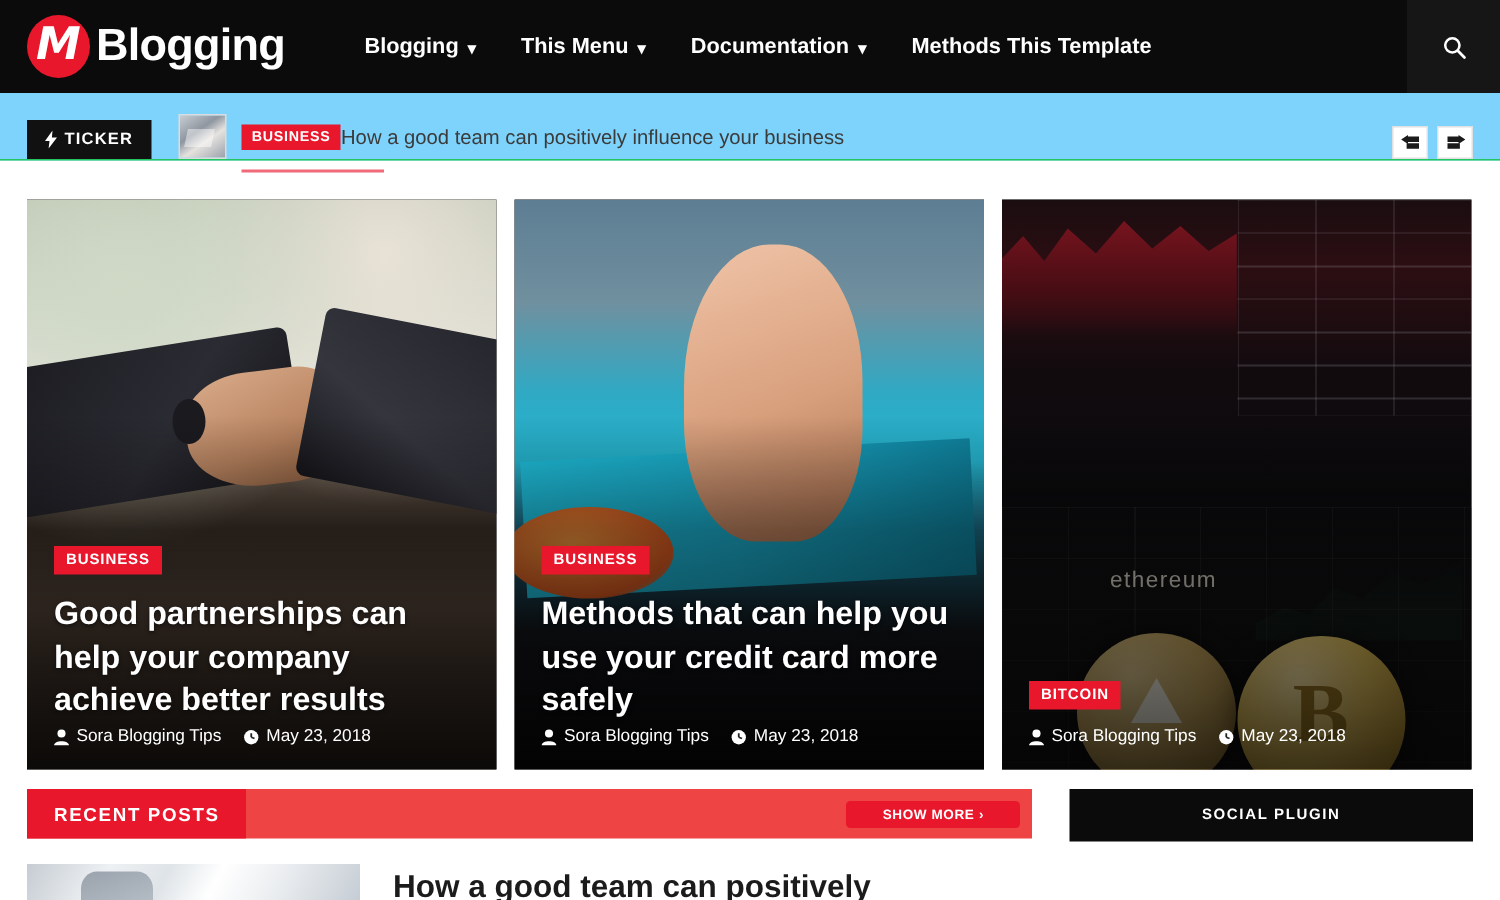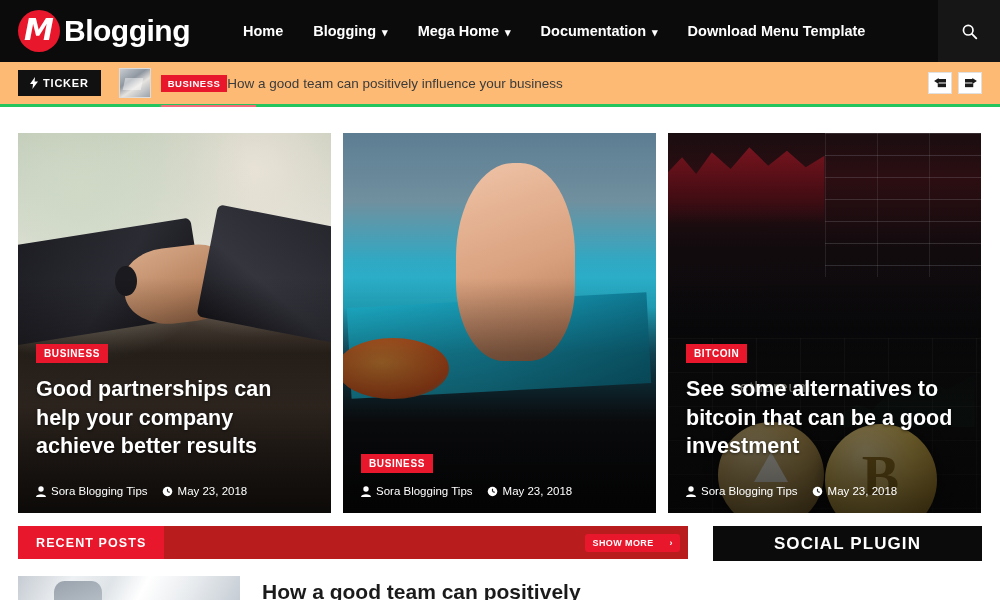--- a/index.html
+++ b/index.html
@@ -71,24 +71,24 @@
     right: 0; top: 0;
     width: 62px; height: 62px;
     background: #161616;
     display: flex; align-items: center; justify-content: center;
     cursor: pointer;
   }
 
   
   .ticker {
     height: 45px;
-    background: #fdba74;
-    border-bottom: 3px solid #22c55e;
+    background: #7dd3fc;
+    border-bottom: 1px solid #22c55e;
     display: flex;
-    align-items: center;
+    align-items: flex-end;
     position: relative;
   }
   .ticker-label {
     margin-left: 18px;
     background: #111111;
     color: #ffffff;
     font-size: 11px;
     font-weight: 700;
     letter-spacing: 0.8px;
     height: 26px;
@@ -184,21 +184,21 @@
     letter-spacing: 0.6px;
     padding: 4px 8px;
     margin-bottom: 12px;
   }
   .card-title {
     color: #ffffff;
     font-size: 21.5px;
     font-weight: 700;
     line-height: 1.33;
     text-shadow: 0 1px 3px rgba(0,0,0,.55);
-    margin-bottom: 24px;
+    margin-bottom: 4px;
   }
   .card-meta {
     display: flex; align-items: center;
     gap: 14px;
     color: #ffffff;
     font-size: 11.5px;
   }
   .meta-piece { display: flex; align-items: center; gap: 5px; }
 
   
@@ -327,21 +327,21 @@
   .lower {
     display: flex;
     gap: 25px;
     padding: 13px 18px 0 18px;
   }
   .main-col { width: 670px; flex: 0 0 auto; }
   .side-col { width: 269px; flex: 0 0 auto; }
 
   .section-bar {
     height: 33px;
-    background: #b91c1c;
+    background: #ef4444;
     display: flex; align-items: center;
     position: relative;
   }
   .section-bar-title {
     background: #e8172c;
     color: #ffffff;
     height: 33px;
     display: flex; align-items: center;
     padding: 0 18px;
     font-size: 12.5px;
@@ -349,31 +349,31 @@
     letter-spacing: 1.1px;
   }
   .show-more {
     position: absolute;
     right: 8px;
     background: #e8172c;
     color: #ffffff;
     font-size: 9px;
     font-weight: 700;
     letter-spacing: 0.4px;
-    padding: 4px 7px;
+    padding: 4px 24px;
     border-radius: 3px;
     cursor: pointer;
-    display: flex; align-items: center; gap: 16px;
+    display: flex; align-items: center; gap: 3px;
   }
   .widget-bar {
     height: 35px;
     background: #0b0b0b;
     display: flex; align-items: center; justify-content: center;
     color: #ffffff;
-    font-size: 17px;
+    font-size: 10px;
     font-weight: 700;
     letter-spacing: 1.1px;
   }
 
   
   .post-row {
     display: flex;
     gap: 22px;
     padding-top: 17px;
     cursor: pointer;
@@ -409,36 +409,33 @@
 
   <a class="logo-wrap">
     <span class="logo-mark">
       <span>M</span>
     </span>
     <span class="logo-text">Blogging</span>
   </a>
 
   <nav class="nav">
     <div class="nav-item">
-      <span>Home</span>
-    </div>
-    <div class="nav-item">
       <span>Blogging</span>
       <span class="caret">▾</span>
     </div>
     <div class="nav-item">
-      <span>Mega Home</span>
+      <span>This Menu</span>
       <span class="caret">▾</span>
     </div>
     <div class="nav-item">
       <span>Documentation</span>
       <span class="caret">▾</span>
     </div>
     <div class="nav-item">
-      <span>Download Menu Template</span>
+      <span>Methods This Template</span>
     </div>
   </nav>
 
   <div class="search-btn">
     <svg width="17" height="17" viewBox="0 0 20 20">
       <circle cx="8.5" cy="8.5" r="5.6" fill="none" stroke="#ffffff" stroke-width="2"></circle>
       <line x1="12.8" y1="12.8" x2="18" y2="18" stroke="#ffffff" stroke-width="2.2" stroke-linecap="round"></line>
     </svg>
   </div>
 </div>
@@ -507,20 +504,21 @@
   </article>
 
   <article class="card">
     <div class="card-photo ph2">
       <span class="ph2-finger"></span>
       <span class="ph2-blob"></span>
     </div>
     <div class="card-shade"></div>
     <div class="card-body">
       <span class="card-badge">BUSINESS</span>
+      <h2 class="card-title">Methods that can help you use your credit card more safely</h2>
       <div class="card-meta">
         <span class="meta-piece">
           <svg width="10" height="11" viewBox="0 0 10 11">
             <circle cx="5" cy="3" r="2.7" fill="#ffffff"></circle>
             <path d="M0 11 C0 7.2 10 7.2 10 11 Z" fill="#ffffff"></path>
           </svg>
           <span>Sora Blogging Tips</span>
         </span>
         <span class="meta-piece">
           <svg width="11" height="11" viewBox="0 0 12 12">
@@ -540,21 +538,20 @@
       <span class="ph3-grid"></span>
       <span class="ph3-green"></span>
       <span class="ph3-keys"></span>
       <span class="coin coin-eth"></span>
       <span class="coin coin-btc"></span>
       <span class="ph3-label">ethereum</span>
     </div>
     <div class="card-shade"></div>
     <div class="card-body">
       <span class="card-badge">BITCOIN</span>
-      <h2 class="card-title">See some alternatives to bitcoin that can be a good investment</h2>
       <div class="card-meta">
         <span class="meta-piece">
           <svg width="10" height="11" viewBox="0 0 10 11">
             <circle cx="5" cy="3" r="2.7" fill="#ffffff"></circle>
             <path d="M0 11 C0 7.2 10 7.2 10 11 Z" fill="#ffffff"></path>
           </svg>
           <span>Sora Blogging Tips</span>
         </span>
         <span class="meta-piece">
           <svg width="11" height="11" viewBox="0 0 12 12">

